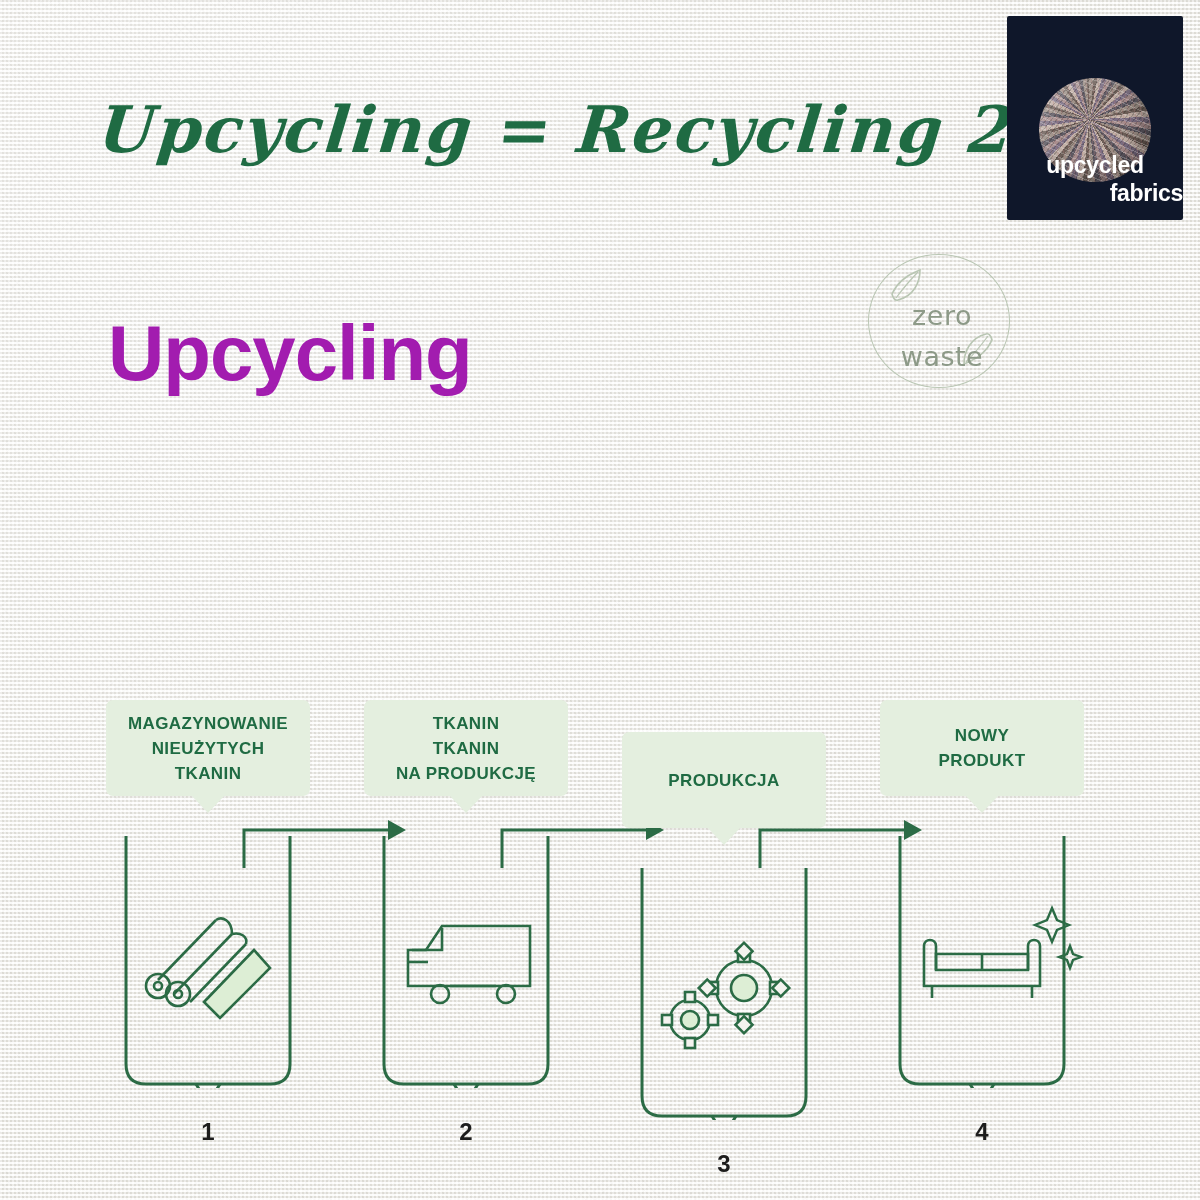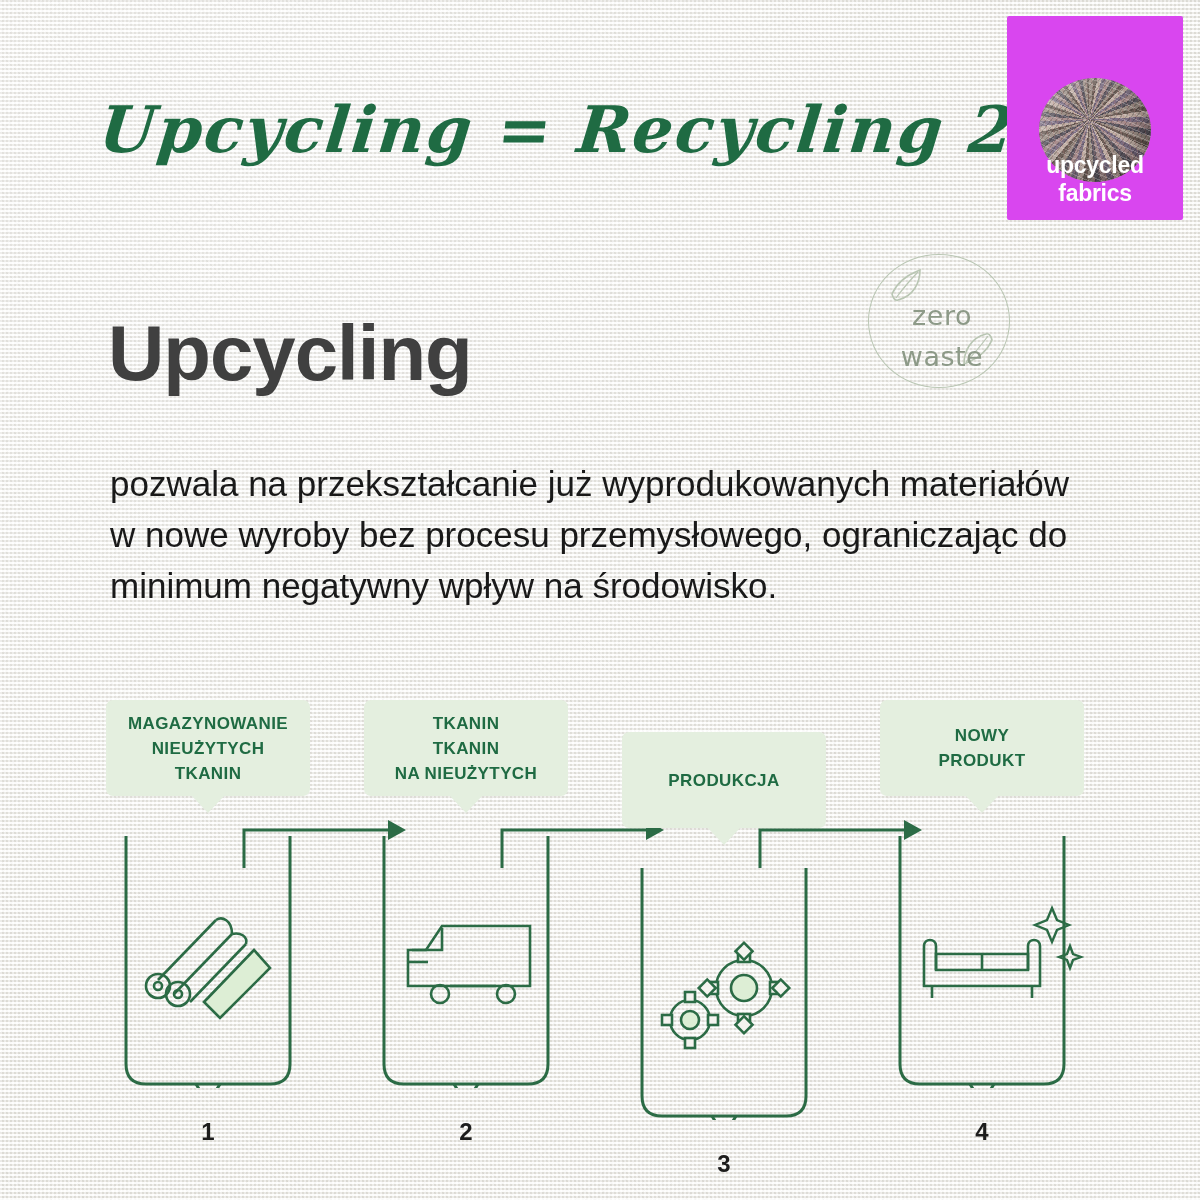--- a/index.html
+++ b/index.html
@@ -53,21 +53,21 @@
     white-space: nowrap;
   }
 
   
   #logo-badge {
     position: absolute;
     left: 1007px;
     top: 16px;
     width: 176px;
     height: 204px;
-    background: #d946ef;
+    background: #0f172a;
     border-radius: 2px;
     overflow: hidden;
   }
   #logo-ball {
     position: absolute;
     left: 50%;
     top: 62px;
     transform: translateX(-50%);
     width: 112px;
     height: 104px;
@@ -90,21 +90,21 @@
   .logo-text {
     position: absolute;
     left: 0; right: 0;
     text-align: center;
     color: #ffffff;
     font-weight: 700;
     font-size: 23px;
     letter-spacing: -0.3px;
   }
   #logo-line1 { top: 136px; }
-  #logo-line2 { top: 164px; }
+  #logo-line2 { top: 164px; text-align: right; }
 
   
   #zero-waste {
     position: absolute;
     left: 858px;
     top: 248px;
     width: 168px;
     height: 144px;
   }
   #zero-waste .zw-circle {
@@ -126,21 +126,21 @@
   #zw-zero { top: 28px; margin-top: 24px; }
   #zw-waste { top: 80px; margin-top: 13px; }
 
   
   #main-heading {
     position: absolute;
     left: 108px;
     top: 308px;
     font-size: 78px;
     font-weight: 700;
-    color: #404040;
+    color: #a21caf;
     letter-spacing: -1px;
   }
   #body-paragraph {
     position: absolute;
     left: 110px;
     top: 458px;
     width: 960px;
     font-size: 35px;
     line-height: 51px;
     color: #191919;
@@ -229,21 +229,20 @@
       <path d="M60 24 C52 32, 44 42, 38 50" fill="none" stroke="#b9c6b3" stroke-width="1.2"></path>
       <path d="M134 92 C126 110, 110 114, 106 116 C106 104, 112 90, 128 86 C131 85, 133 88, 134 92 Z" fill="none" stroke="#b9c6b3" stroke-width="1.6"></path>
       <path d="M108 114 C116 106, 124 96, 130 88" fill="none" stroke="#b9c6b3" stroke-width="1.2"></path>
     </svg>
     <div class="zw-text" id="zw-zero">zero</div>
     <div class="zw-text" id="zw-waste">waste</div>
   </div>
 
   <div id="main-heading">Upcycling</div>
 
-  <div id="body-paragraph">pozwala na przekształcanie już wyprodukowanych materiałów w nowe wyroby bez procesu przemysłowego, ograniczając do minimum negatywny wpływ na środowisko.</div>
 
   <div id="steps">
 
     <svg class="connector" width="1200" height="470" viewBox="0 0 1200 470">
       <g fill="none" stroke="#2b6b45" stroke-width="3">
         <path d="M244 168 L244 130 L390 130"></path>
         <path d="M502 168 L502 130 L648 130"></path>
         <path d="M760 168 L760 130 L906 130"></path>
       </g>
       <g fill="#2b6b45">
@@ -278,21 +277,21 @@
         </g>
       </svg>
       <div class="step-number">1</div>
     </div>
 
     <div class="step step-2">
       <div class="step-label-box">
         <div class="txt">
           <span>TKANIN</span><br>
           <span>TKANIN</span><br>
-          <span>NA NIEUŻYTYCH</span>
+          <span>NA PRODUKCJĘ</span>
         </div>
       </div>
       <svg class="step-frame" viewBox="0 0 216 256">
         <path d="M26 4 L26 232 Q26 252 46 252 L170 252 Q190 252 190 232 L190 4" fill="none" stroke="#2b6b45" stroke-width="3"></path>
         <path d="M96 252 L108 272 L120 252" fill="none" stroke="#2b6b45" stroke-width="3"></path>
         <g fill="none" stroke="#2b6b45" stroke-width="2.6" transform="translate(40,84)">
           <path d="M44 10 L132 10 L132 70 L10 70 L10 34 L28 34 L44 10 Z"></path>
           <path d="M10 46 L30 46"></path>
           <path d="M44 12 L44 34 L14 34"></path>
           <circle cx="42" cy="78" r="9"></circle>

